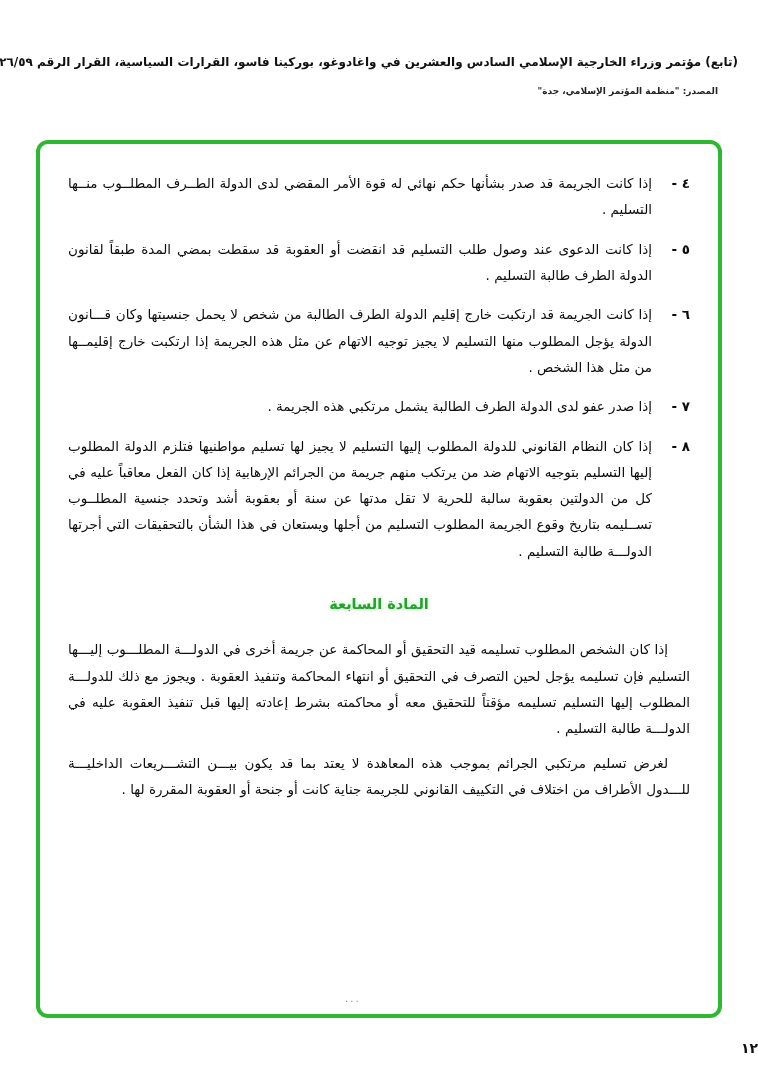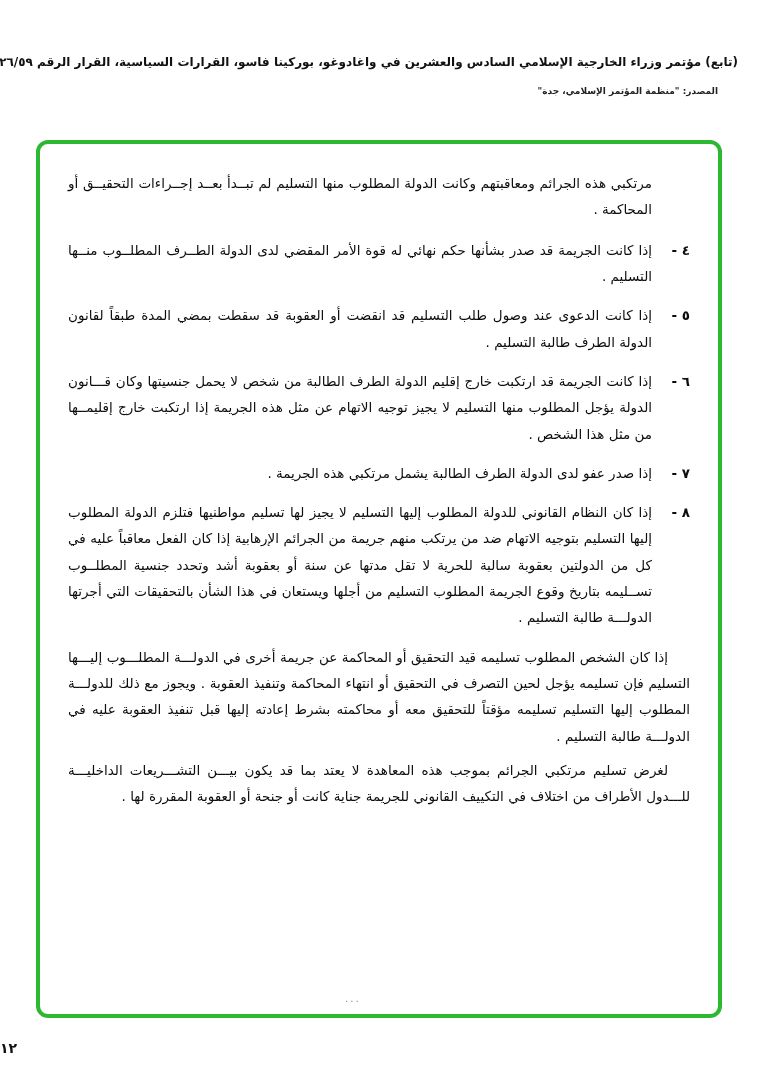--- a/index.html
+++ b/index.html
@@ -80,36 +80,35 @@
     font-size: 10px;
     color: #8a8a8a;
     letter-spacing: 2px;
     direction: ltr;
   }
   .page-number {
     position: absolute;
     bottom: 22px;
     left: 0;
     right: 0;
-    text-align: left;
+    text-align: right;
     font-size: 14px;
     font-weight: bold;
     color: #111;
   }
 </style>
 </head>
 <body>
 
 <div class="header-title">(تابع) مؤتمر وزراء الخارجية الإسلامي السادس والعشرين في واغادوغو، بوركينا فاسو، القرارات السياسية، القرار الرقم ٢٦/٥٩-س</div>
 
 <div class="source-note">المصدر:  "منظمة المؤتمر الإسلامي، جدة"</div>
 
 <div class="doc-frame body-text">
 
-  <p class="continuation">مرتكبي هذه الجرائم ومعاقبتهم وكانت الدولة المطلوب منها التسليم لم تبــدأ بعــد إجــراءات التحقيــق أو المحاكمة .</p>
 
   <div class="list-item">
     <span class="item-num">٤ -</span>
     <span class="item-text">إذا كانت الجريمة قد صدر بشأنها حكم نهائي له قوة الأمر المقضي لدى الدولة الطــرف المطلــوب منــها التسليم .</span>
   </div>
 
   <div class="list-item">
     <span class="item-num">٥ -</span>
     <span class="item-text">إذا كانت الدعوى عند وصول طلب التسليم قد انقضت أو العقوبة قد سقطت بمضي المدة طبقاً لقانون الدولة الطرف طالبة التسليم .</span>
   </div>
@@ -122,20 +121,21 @@
   <div class="list-item">
     <span class="item-num">٧ -</span>
     <span class="item-text">إذا صدر عفو لدى الدولة الطرف الطالبة يشمل مرتكبي هذه الجريمة .</span>
   </div>
 
   <div class="list-item">
     <span class="item-num">٨ -</span>
     <span class="item-text">إذا كان النظام القانوني للدولة المطلوب إليها التسليم لا يجيز لها تسليم مواطنيها فتلزم الدولة المطلوب إليها التسليم بتوجيه الاتهام ضد من يرتكب منهم جريمة  من الجرائم الإرهابية إذا كان الفعل معاقباً عليه في كل من الدولتين بعقوبة سالبة للحرية لا تقل مدتها عن سنة أو بعقوبة أشد وتحدد جنسية المطلــوب تســليمه بتاريخ وقوع الجريمة المطلوب التسليم من أجلها ويستعان في هذا الشأن بالتحقيقات التي أجرتها الدولـــة طالبة التسليم .</span>
   </div>
 
+  <h2 class="article-heading">المادة السابعة</h2>
 
   <p class="article-paragraph">إذا كان الشخص المطلوب تسليمه قيد التحقيق أو المحاكمة عن جريمة أخرى في الدولـــة المطلـــوب إليـــها التسليم فإن تسليمه يؤجل لحين التصرف في التحقيق أو انتهاء المحاكمة وتنفيذ العقوبة .  ويجوز مع ذلك للدولـــة المطلوب إليها التسليم تسليمه مؤقتاً للتحقيق معه أو  محاكمته بشرط إعادته إليها قبل تنفيذ العقوبة عليه في الدولـــة طالبة التسليم .</p>
 
 
   <p class="article-paragraph">لغرض تسليم مرتكبي الجرائم بموجب هذه المعاهدة لا يعتد بما قد يكون بيـــن التشـــريعات الداخليـــة للـــدول الأطراف من اختلاف في التكييف القانوني للجريمة جناية كانت أو جنحة أو العقوبة المقررة لها .</p>
 
   <div class="ellipsis-marker">...</div>
 
 </div>
 

